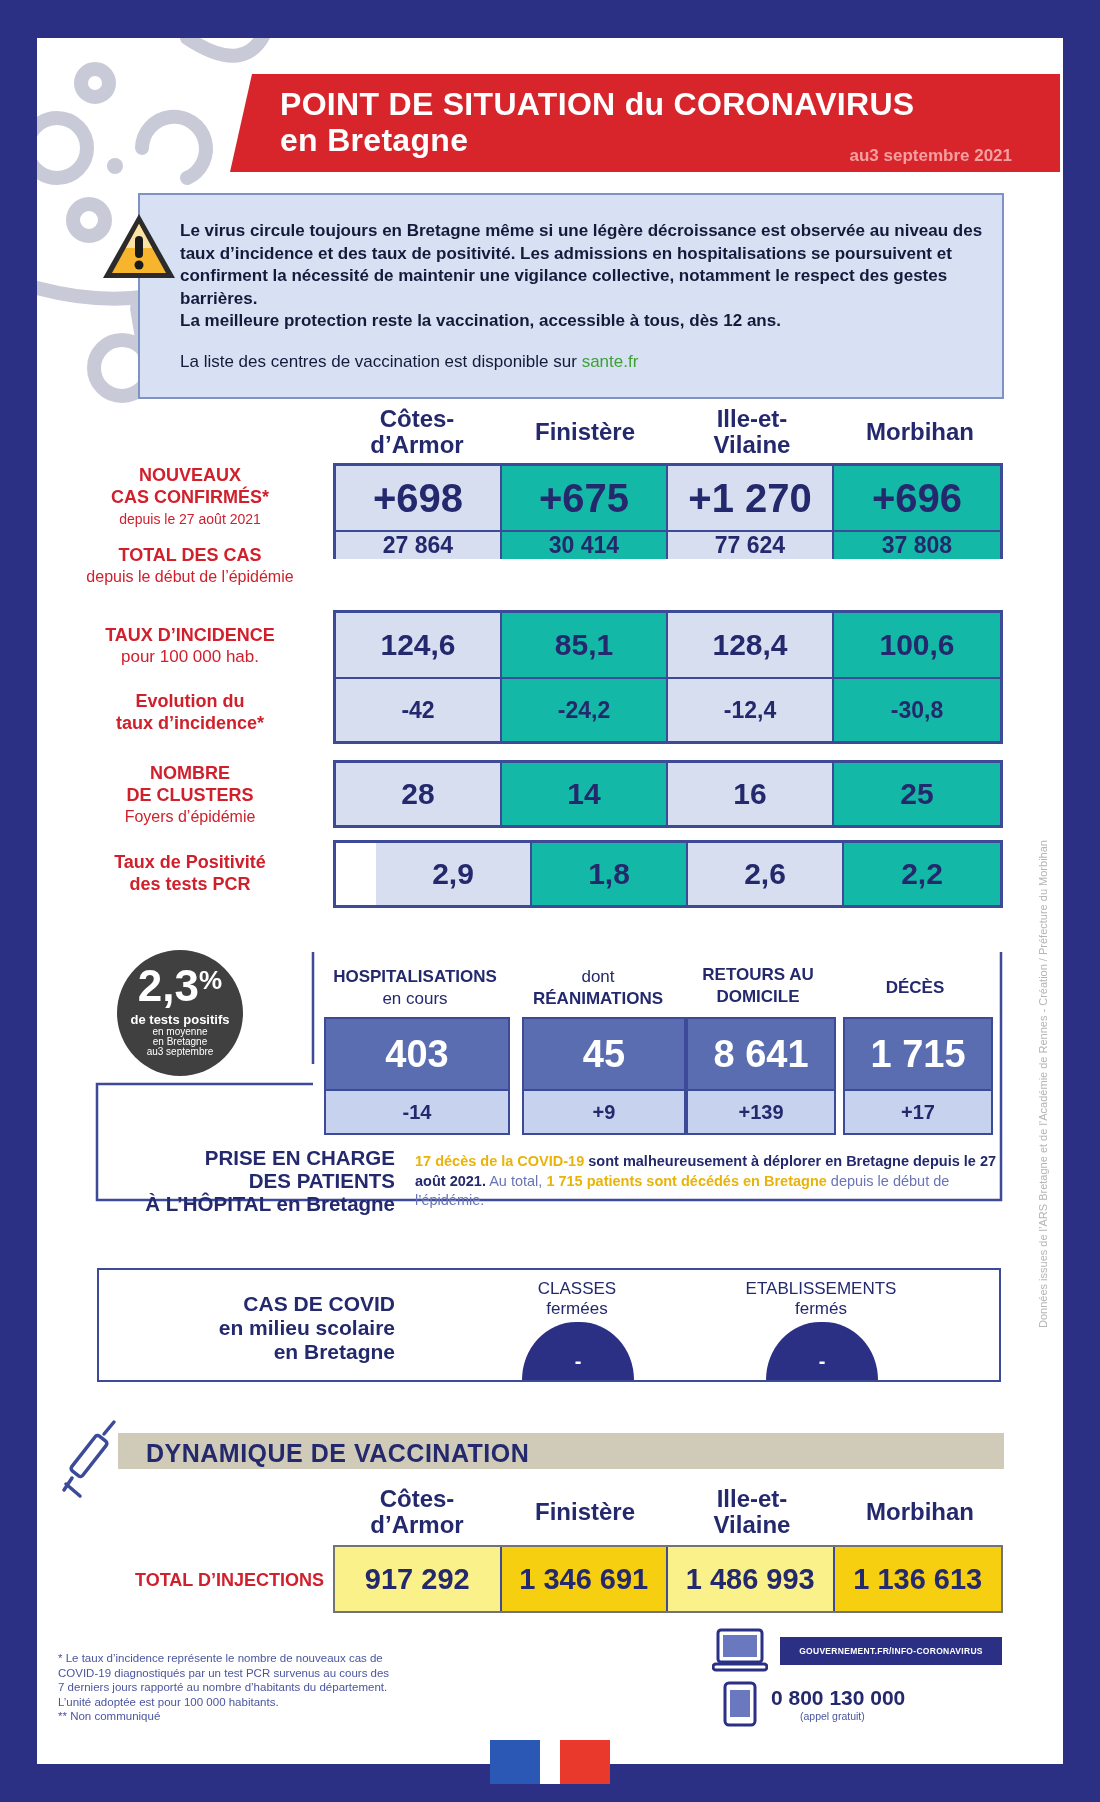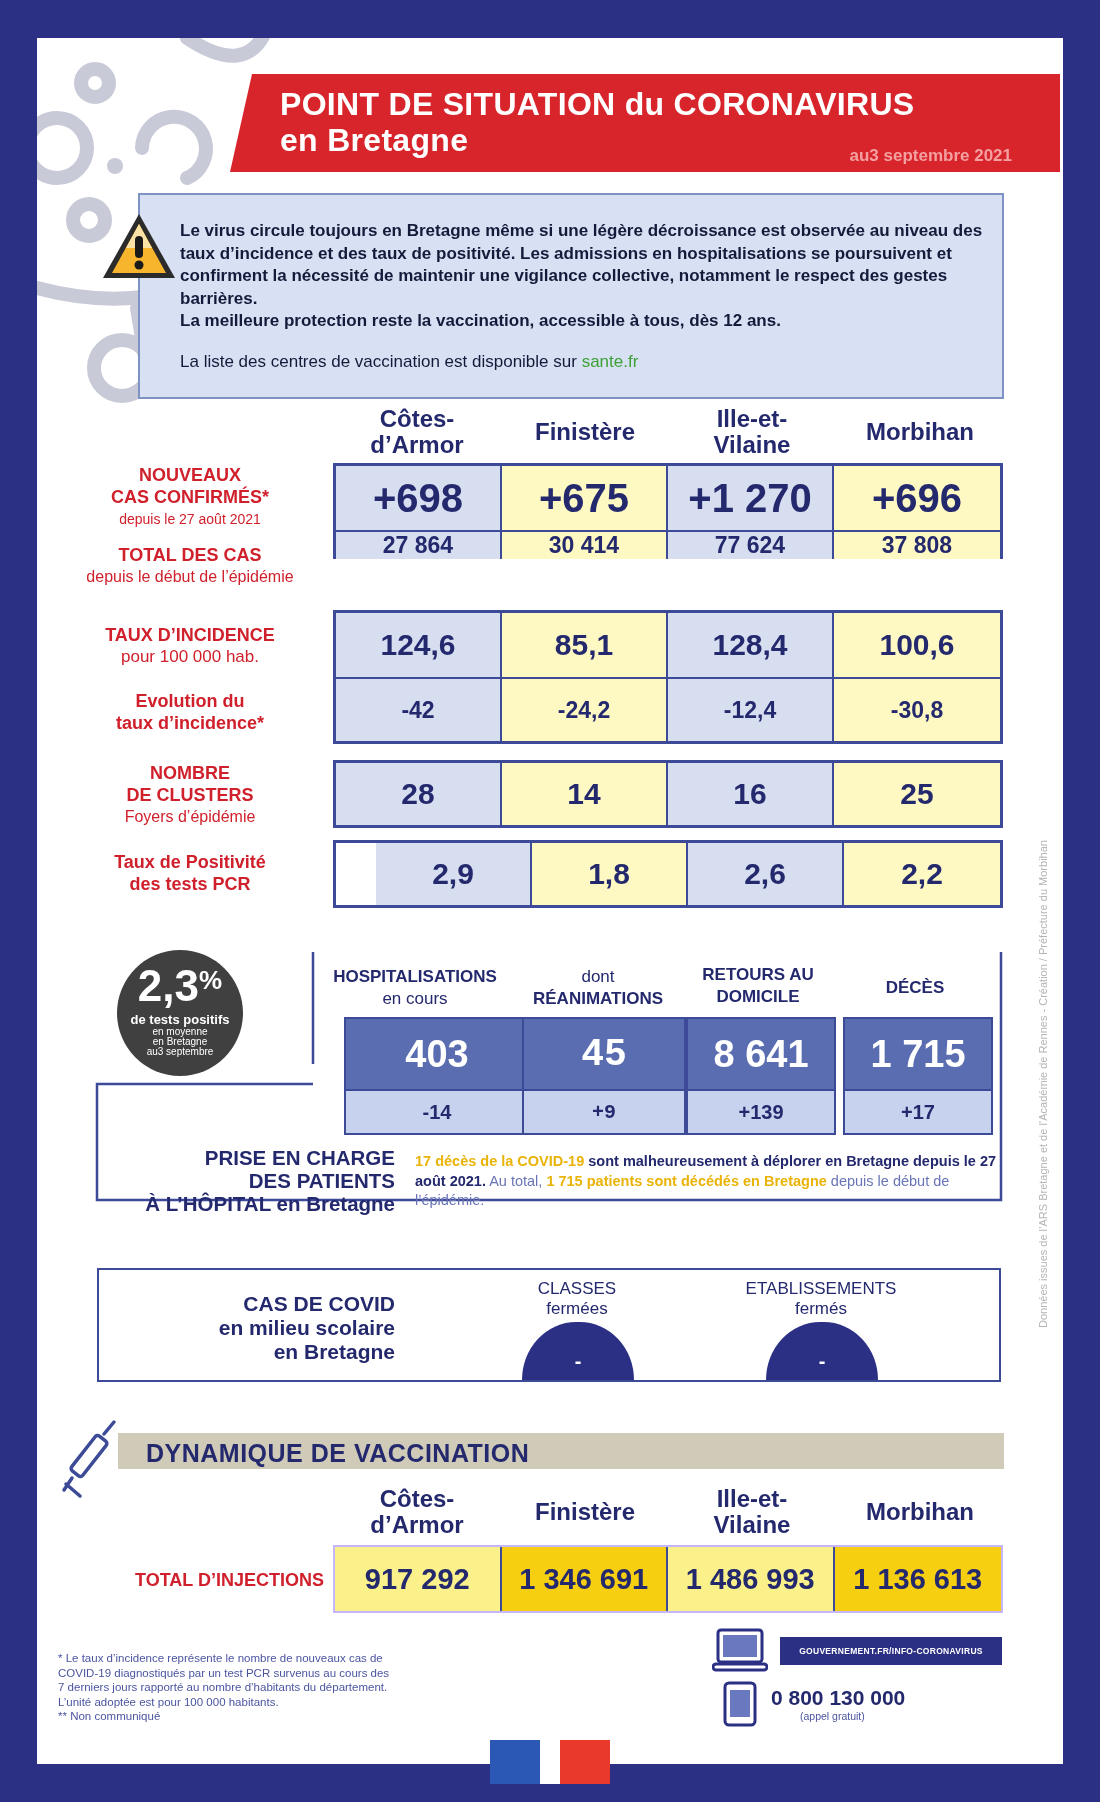--- a/index.html
+++ b/index.html
@@ -20,21 +20,21 @@
 
   .dep-head { position: absolute; top: 367px; width: 168px; text-align: center; color: #24296e; font-weight: bold; font-size: 24px; line-height: 26px; }
   .row-label { position: absolute; left: 10px; width: 280px; text-align: center; color: #d0202c; font-weight: bold; font-size: 18px; line-height: 22px; }
   .row-label .sub { font-weight: normal; font-size: 16px; display: block; }
 
   .grid { position: absolute; left: 296px; width: 670px; border: 3px solid #3c4a98; display: grid; grid-template-columns: repeat(4, 1fr); }
   .cell { border-right: 2px solid #3c4a98; border-bottom: 2px solid #3c4a98; display: flex; align-items: center; justify-content: center; color: #24296e; font-weight: bold; }
   .cell:nth-child(4n) { border-right: none; }
   .cell.last { border-bottom: none; }
   .c-light { background: #d7def0; }
-  .c-dark { background: #fef9c3; }
+  .c-dark { background: #14b8a6; }
   .big { font-size: 40px; }
   .med { font-size: 23px; }
   .lg { font-size: 30px; }
 
   .hosp-outline { position: absolute; left: 52px; top: 917px; width: 914px; height: 270px; }
   .pos-circle { position: absolute; left: 77px; top: 912px; width: 126px; height: 126px; border-radius: 50%; background: #404040; color: #fff; text-align: center; }
   .pos-value { position: absolute; left: 0; right: 0; top: 14px; font-size: 44px; font-weight: bold; line-height: 44px; }
   .pos-value sup { font-size: 26px; vertical-align: top; position: relative; top: -6px; }
   .pos-line1 { position: absolute; left: 0; right: 0; top: 62px; font-size: 13px; font-weight: bold; }
   .pos-line2 { position: absolute; left: 0; right: 0; top: 77px; font-size: 10px; line-height: 10px; }
@@ -53,21 +53,21 @@
   .school { position: absolute; left: 62px; top: 1231px; width: 904px; height: 114px; border: 2px solid #3c4a98; overflow: hidden; }
   .school-title { position: absolute; left: 80px; top: 1255px; width: 280px; text-align: right; color: #24296e; font-weight: bold; font-size: 21px; line-height: 24px; }
   .school-head { position: absolute; top: 1241px; width: 200px; text-align: center; color: #24296e; font-size: 17px; line-height: 20px; }
   .school-head .t { font-weight: bold; }
   .dome { position: absolute; top: 1292px; width: 112px; height: 110px; border-radius: 56px 56px 0 0 / 60px 60px 0 0; background: #2b3085; color: #fff; font-weight: bold; font-size: 20px; text-align: center; padding-top: 28px; }
 
   .vacc-band { position: absolute; left: 80px; top: 1395px; width: 886px; height: 36px; background: #cfcbb8; }
   .vacc-title { position: absolute; left: 108px; top: 1400px; color: #24296e; font-weight: bold; font-size: 25px; letter-spacing: 0.5px; }
   .syringe { position: absolute; left: 20px; top: 1380px; width: 60px; height: 90px; }
   .vacc-label { position: absolute; left: 60px; top: 1531px; width: 226px; text-align: right; color: #d0202c; font-weight: bold; font-size: 18px; }
-  .vgrid { position: absolute; left: 296px; top: 1505px; width: 670px; height: 68px; border: 2px solid #c4b5fd; display: grid; grid-template-columns: repeat(4, 1fr); }
+  .vgrid { position: absolute; left: 296px; top: 1505px; width: 670px; height: 68px; border: 2px solid #737373; display: grid; grid-template-columns: repeat(4, 1fr); }
   .vcell { display: flex; align-items: center; justify-content: center; color: #24296e; font-weight: bold; font-size: 29px; border-right: 2px solid #3c4a98; }
   .vcell:last-child { border-right: none; }
   .v-light { background: #faf18a; }
   .v-dark { background: #f6cf11; }
 
   .footnote { position: absolute; left: 20px; top: 1612px; width: 340px; font-size: 11.5px; line-height: 14.5px; color: #4b55a0; }
   .web-icon { position: absolute; left: 680px; top: 1588px; width: 56px; height: 46px; }
   .web-pill { position: absolute; left: 742px; top: 1598px; width: 222px; height: 28px; background: #2b3085; color: #fff; font-size: 8.5px; font-weight: bold; letter-spacing: 0.3px; display: flex; align-items: center; justify-content: center; }
   .phone-icon { position: absolute; left: 684px; top: 1642px; width: 36px; height: 46px; }
   .phone-num { position: absolute; left: 733px; top: 1645px; color: #24296e; font-weight: bold; font-size: 21px; }
@@ -213,25 +213,25 @@
   <div>RÉANIMATIONS</div>
 </div>
 <div class="hosp-head" style="left:683px; top:964px; width:150px;">
   <div>RETOURS AU</div>
   <div>DOMICILE</div>
 </div>
 <div class="hosp-head" style="left:840px; top:977px; width:150px;">
   <div>DÉCÈS</div>
 </div>
 
-<div class="hosp-box" style="left:344px; top:1017px; width:186px;text-align:center;">
+<div class="hosp-box" style="left:324px; top:1017px; width:186px;text-align:center;">
   <div class="hosp-top">403</div>
   <div class="hosp-bot">-14</div>
 </div>
-<div class="hosp-box" style="left:522px; top:1017px; width:164px;font-family:Liberation Mono, monospace;">
+<div class="hosp-box" style="left:522px; top:1017px; width:164px;">
   <div class="hosp-top">45</div>
   <div class="hosp-bot">+9</div>
 </div>
 <div class="hosp-box" style="left:686px; top:1017px; width:150px;">
   <div class="hosp-top">8 641</div>
   <div class="hosp-bot">+139</div>
 </div>
 <div class="hosp-box" style="left:843px; top:1017px; width:150px;">
   <div class="hosp-top">1 715</div>
   <div class="hosp-bot">+17</div>

